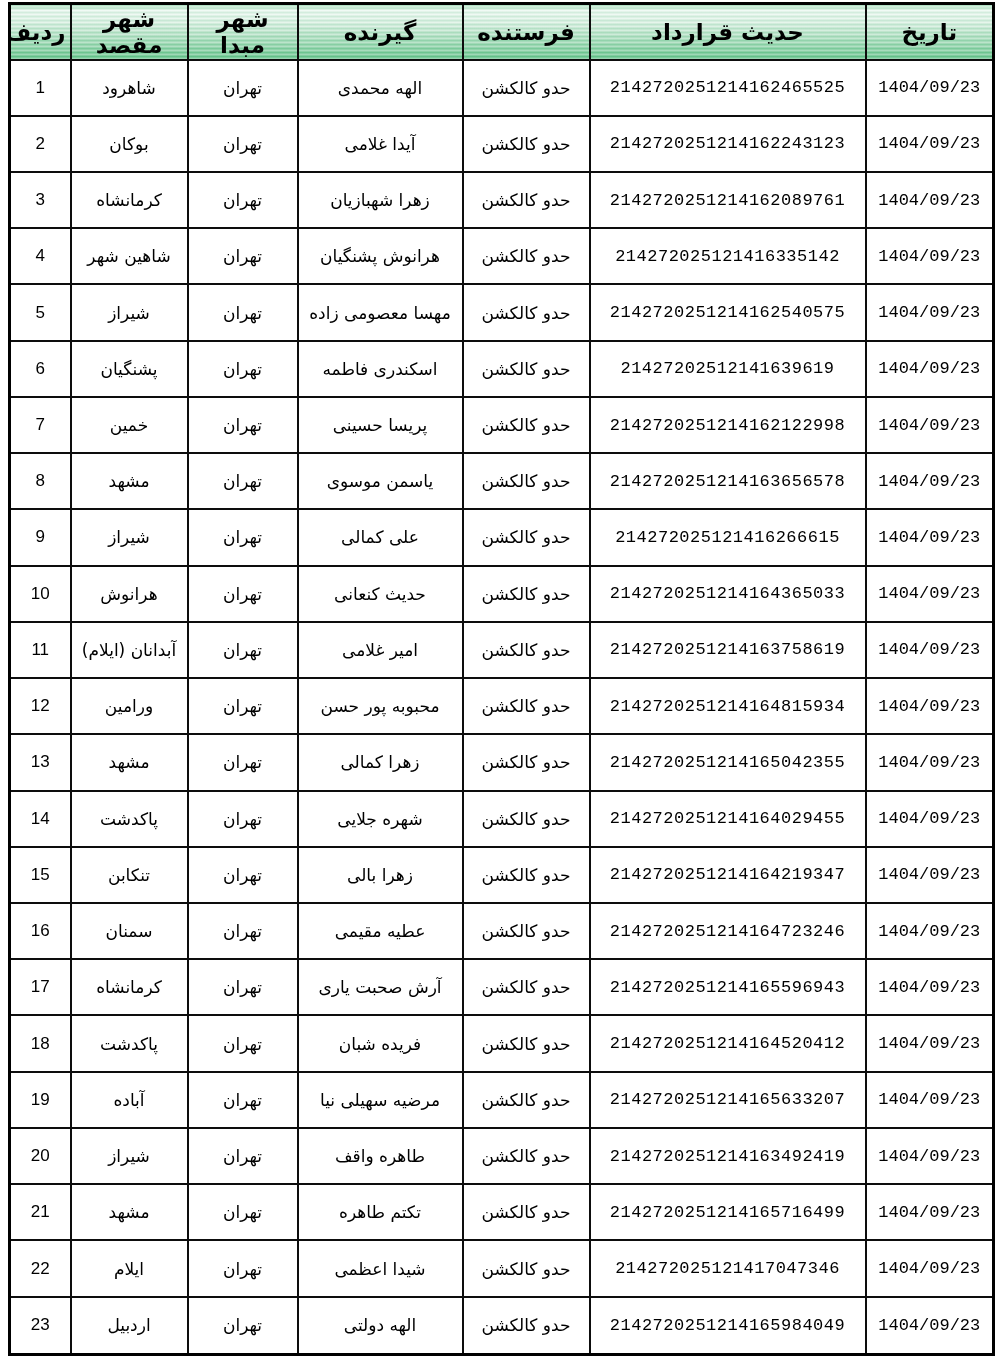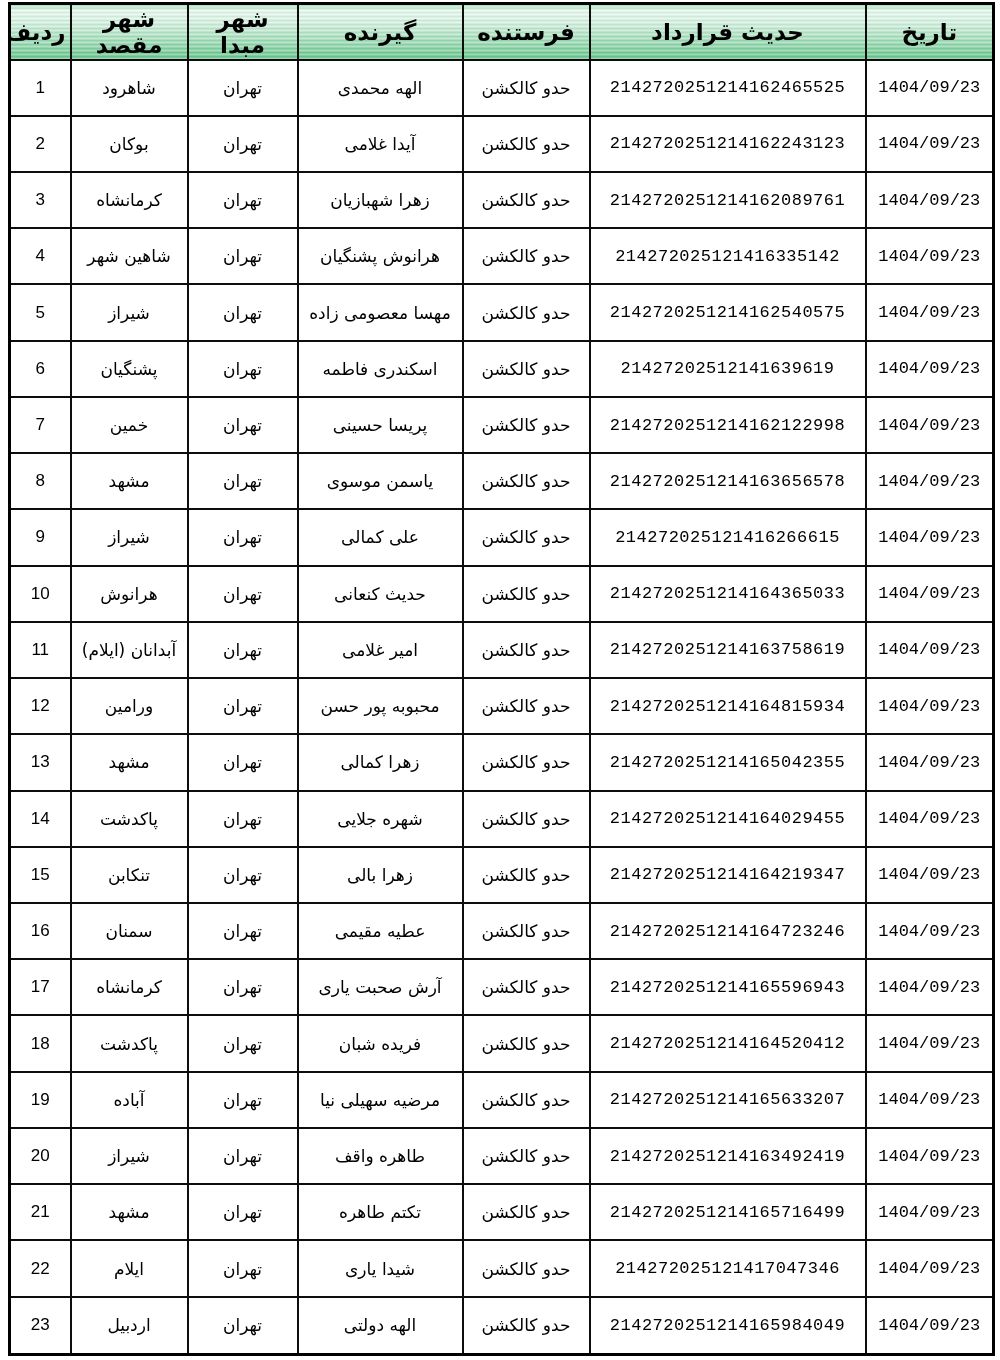--- a/index.html
+++ b/index.html
@@ -297,21 +297,21 @@
           <td class="col-sender">حدو کالکشن</td>
           <td class="col-receiver">تکتم طاهره</td>
           <td class="col-origin_city">تهران</td>
           <td class="col-destination_city">مشهد</td>
           <td class="col-row_number">21</td>
         </tr>
         <tr>
           <td class="col-date">1404/09/23</td>
           <td class="col-contract_id">214272025121417047346</td>
           <td class="col-sender">حدو کالکشن</td>
-          <td class="col-receiver">شیدا یاری</td>
+          <td class="col-receiver">شیدا اعظمی</td>
           <td class="col-origin_city">تهران</td>
           <td class="col-destination_city">ایلام</td>
           <td class="col-row_number">22</td>
         </tr>
         <tr>
           <td class="col-date">1404/09/23</td>
           <td class="col-contract_id">2142720251214165984049</td>
           <td class="col-sender">حدو کالکشن</td>
           <td class="col-receiver">الهه دولتی</td>
           <td class="col-origin_city">تهران</td>

